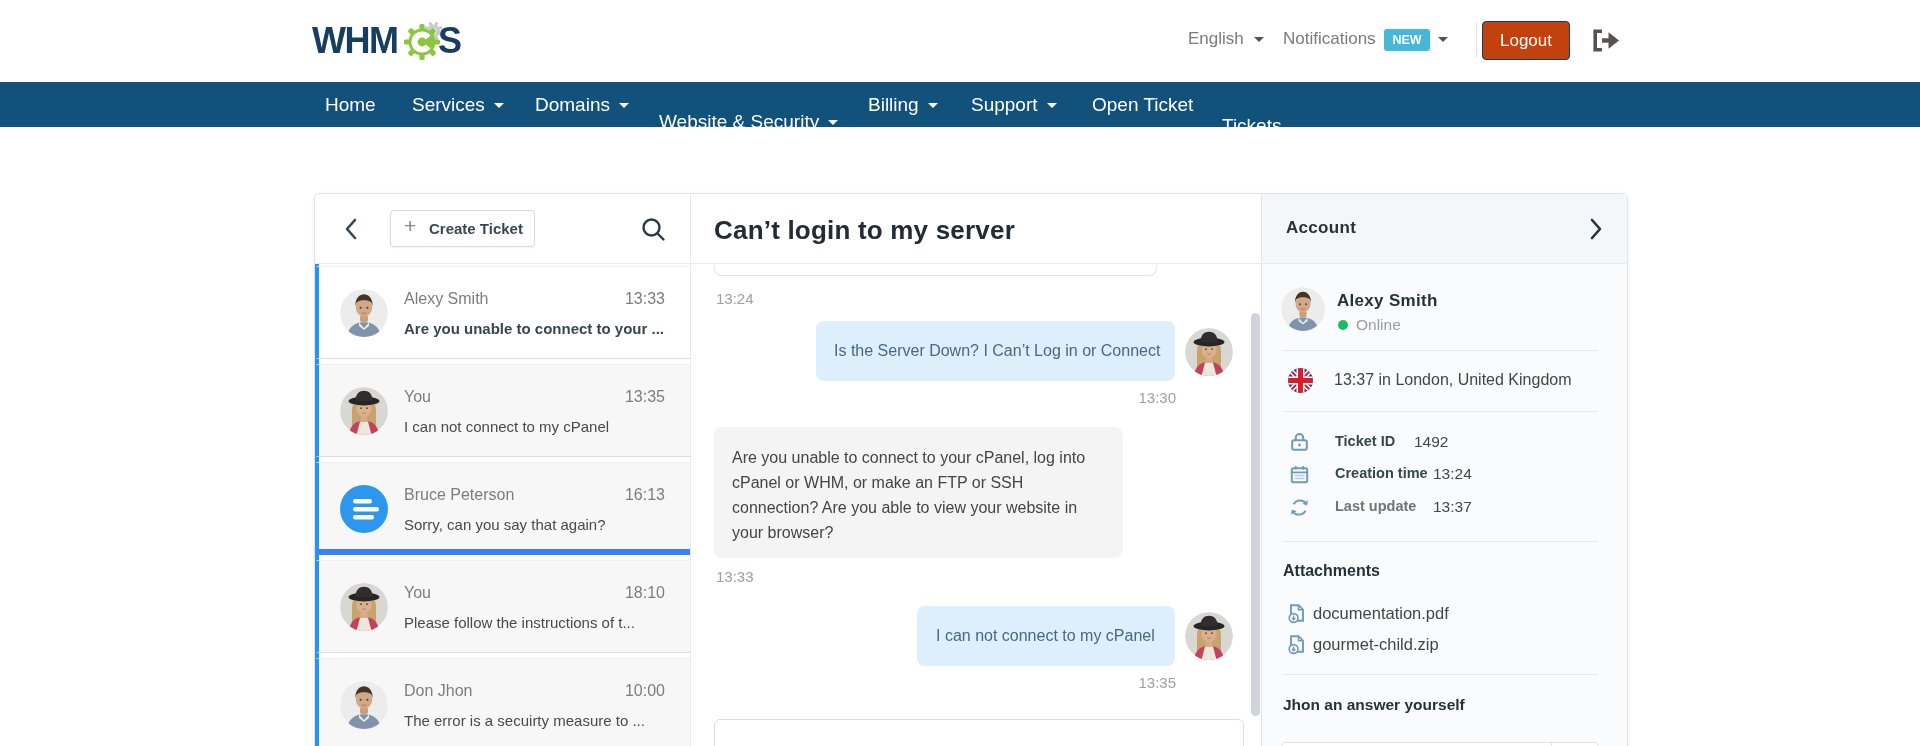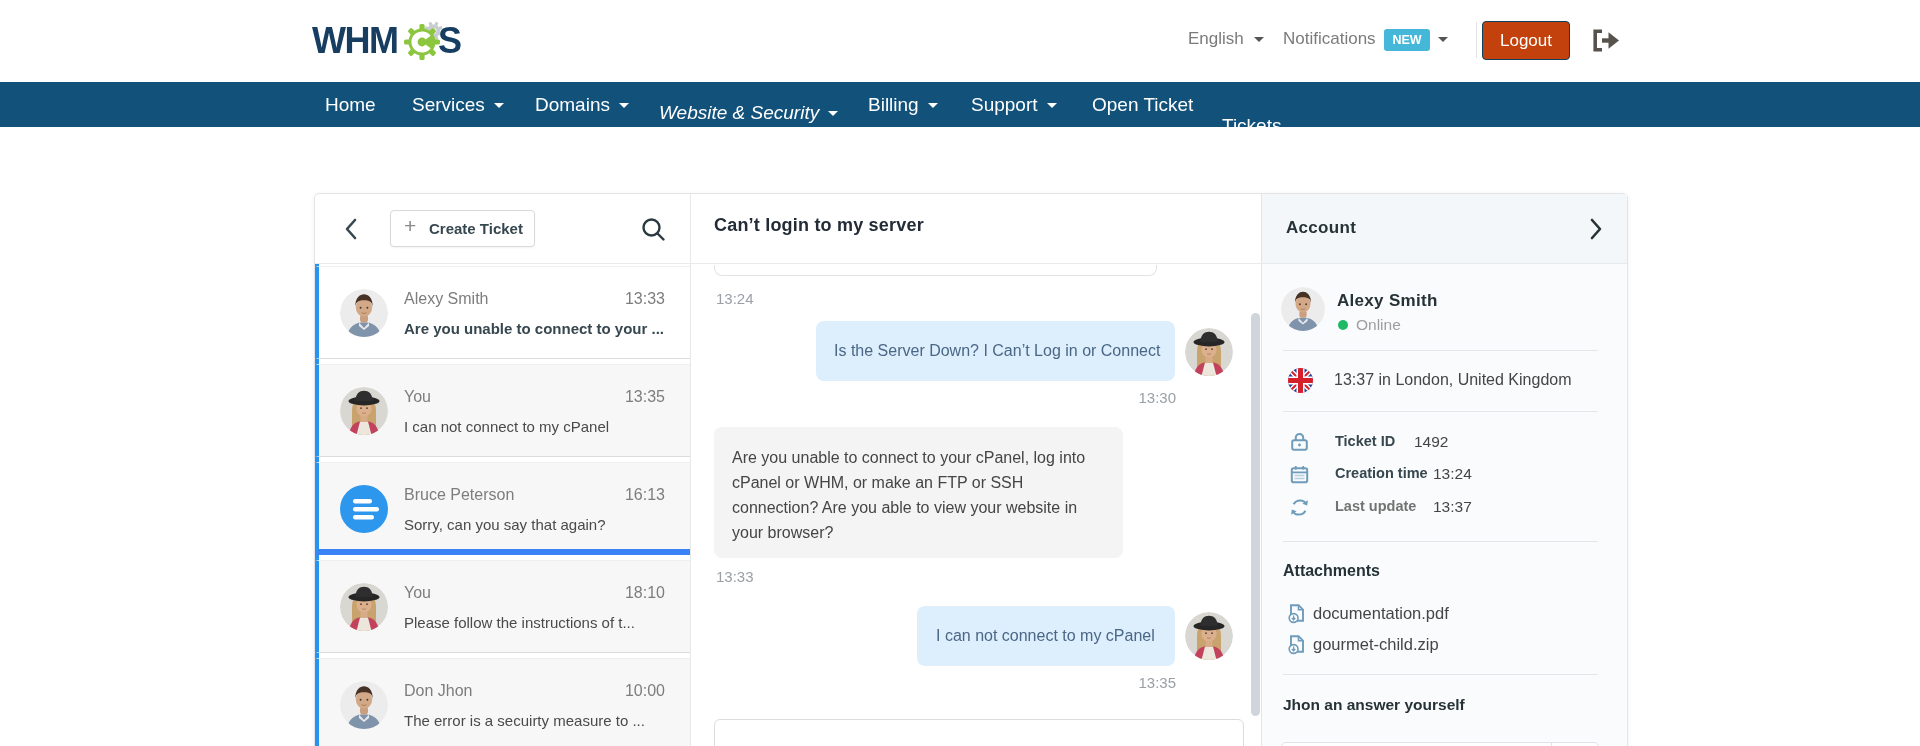--- a/index.html
+++ b/index.html
@@ -65,21 +65,21 @@
       <line x1="11" y1="11.5" x2="19" y2="11.5" stroke="#57524c" stroke-width="4.4"></line>
       <path d="M17.5,3.2 L28,11.5 L17.5,19.8 Z" fill="#57524c"></path>
     </svg>
   </div>
 </div>
 
 <div class="abs" style="left:0;top:82px;width:1920px;height:45px;background:#11517a;color:#fff;font-size:19px;">
   <div class="abs" style="left:325px;top:0;line-height:45px;">Home</div>
   <div class="abs" style="left:412px;top:0;line-height:45px;">Services <span class="caret-dn" style="margin-left:4px;"></span></div>
   <div class="abs" style="left:535px;top:0;line-height:45px;">Domains <span class="caret-dn" style="margin-left:4px;"></span></div>
-  <div class="abs" style="left:659px;top:8px;line-height:45px;font-style:italic;">Website &amp; Security <span class="caret-dn" style="margin-left:4px;"></span></div>
+  <div class="abs" style="left:659px;top:17px;line-height:45px;">Website &amp; Security <span class="caret-dn" style="margin-left:4px;"></span></div>
   <div class="abs" style="left:868px;top:0;line-height:45px;">Billing <span class="caret-dn" style="margin-left:4px;"></span></div>
   <div class="abs" style="left:971px;top:0;line-height:45px;">Support <span class="caret-dn" style="margin-left:4px;"></span></div>
   <div class="abs" style="left:1092px;top:0;line-height:45px;">Open Ticket</div>
   <div class="abs" style="left:1222px;top:0;line-height:45px;margin-top:21px;">Tickets</div>
 </div>
 
 <div class="abs" style="left:314px;top:193px;width:1314px;height:600px;background:#fff;border:1px solid #e2e4e6;border-radius:5px;box-shadow:0 1px 5px rgba(0,0,0,0.06);"></div>
 
 <div class="abs" style="left:1261px;top:194px;width:366px;height:598px;background:#fafbfc;"></div>
 <div class="abs" style="left:1261px;top:194px;width:366px;height:70px;background:#f4f7f9;"></div>
@@ -219,21 +219,21 @@
 <circle cx="20.6" cy="18.8" r="1" fill="#4a3a2e"></circle>
 <circle cx="27.4" cy="18.8" r="1" fill="#4a3a2e"></circle>
 <path d="M21.5,23.8 Q24,25.2 26.5,23.8" fill="none" stroke="#a97f62" stroke-width="1"></path>
 </g>
       </svg></div>
   <div class="abs" style="left:85px;top:23px;font-size:16px;color:#7d7d7d;">Don Jhon</div>
   <div class="abs" style="right:25px;top:23px;font-size:16px;color:#7d7d7d;">10:00</div>
   <div class="abs" style="left:85px;top:53px;width:265px;font-size:15px;color:#4a4a4a;white-space:nowrap;overflow:hidden;">The error is a secuirty measure to ...</div>
 </div>
 
-<div class="abs" style="left:714px;top:215px;font-size:18px;font-weight:bold;color:#232b36;letter-spacing:0.2px;">Can’t login to my server</div>
+<div class="abs" style="left:714px;top:215px;font-size:26px;font-weight:bold;color:#232b36;letter-spacing:0.2px;">Can’t login to my server</div>
 
 <div class="abs" style="left:714px;top:265px;width:443px;height:11px;background:#fff;border:1px solid #e3e3e3;border-top:none;border-radius:0 0 8px 8px;"></div>
 <div class="abs" style="left:716px;top:290px;font-size:15px;color:#9aa0a6;">13:24</div>
 
 <div class="abs" style="left:816px;top:321px;width:359px;height:60px;background:#ddeefd;border-radius:8px;">
   <div class="abs" style="left:18px;top:21px;font-size:16px;color:#4a6785;white-space:nowrap;">Is the Server Down? I Can’t Log in or Connect</div>
 </div>
 <div class="abs" style="left:1185px;top:328px;"><svg width="48" height="48" viewBox="0 0 48 48">
 <defs>
         <clipPath id="gcg2">

